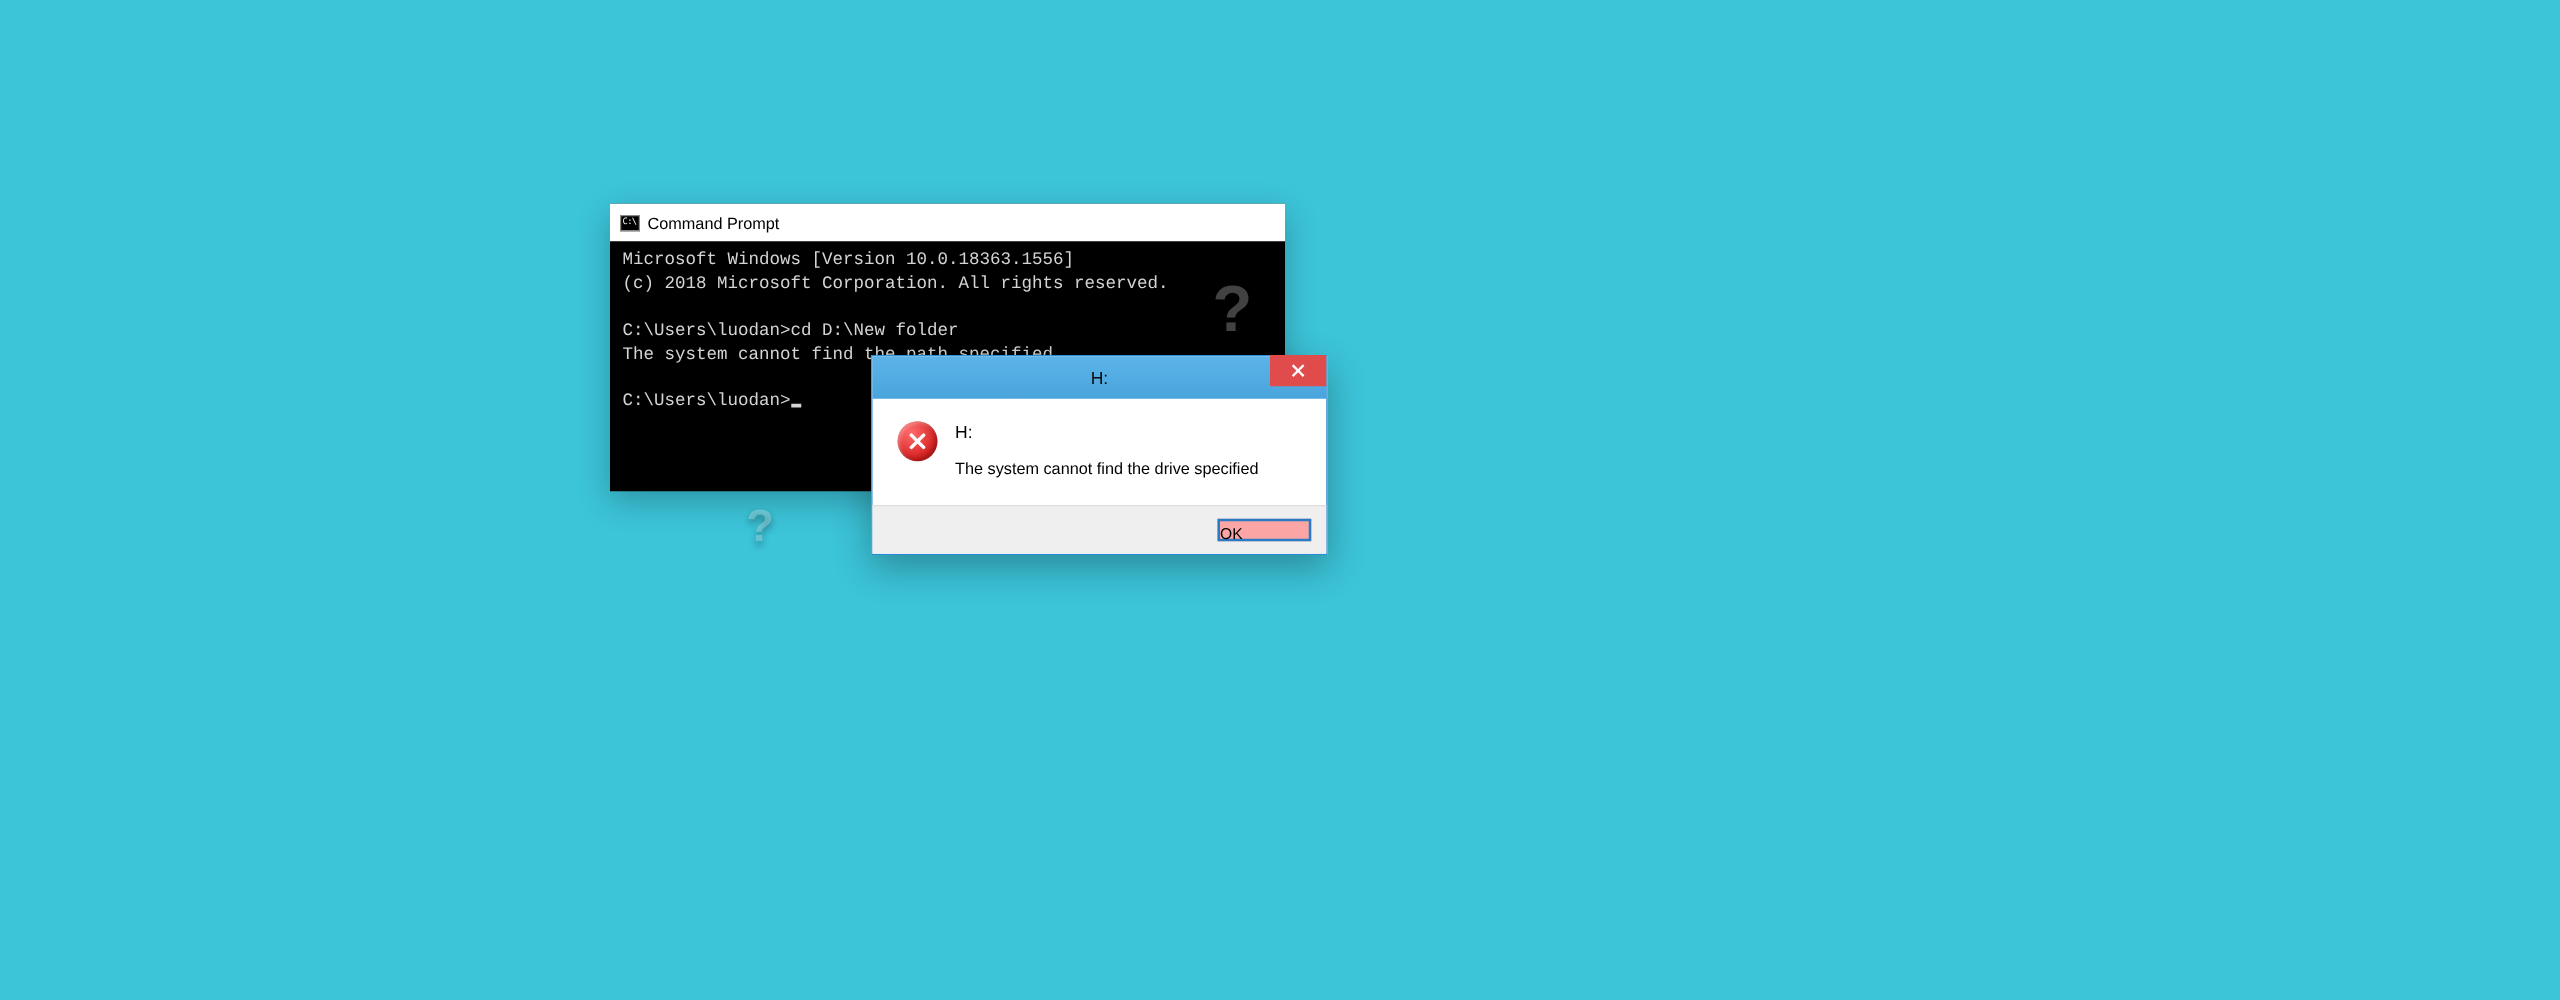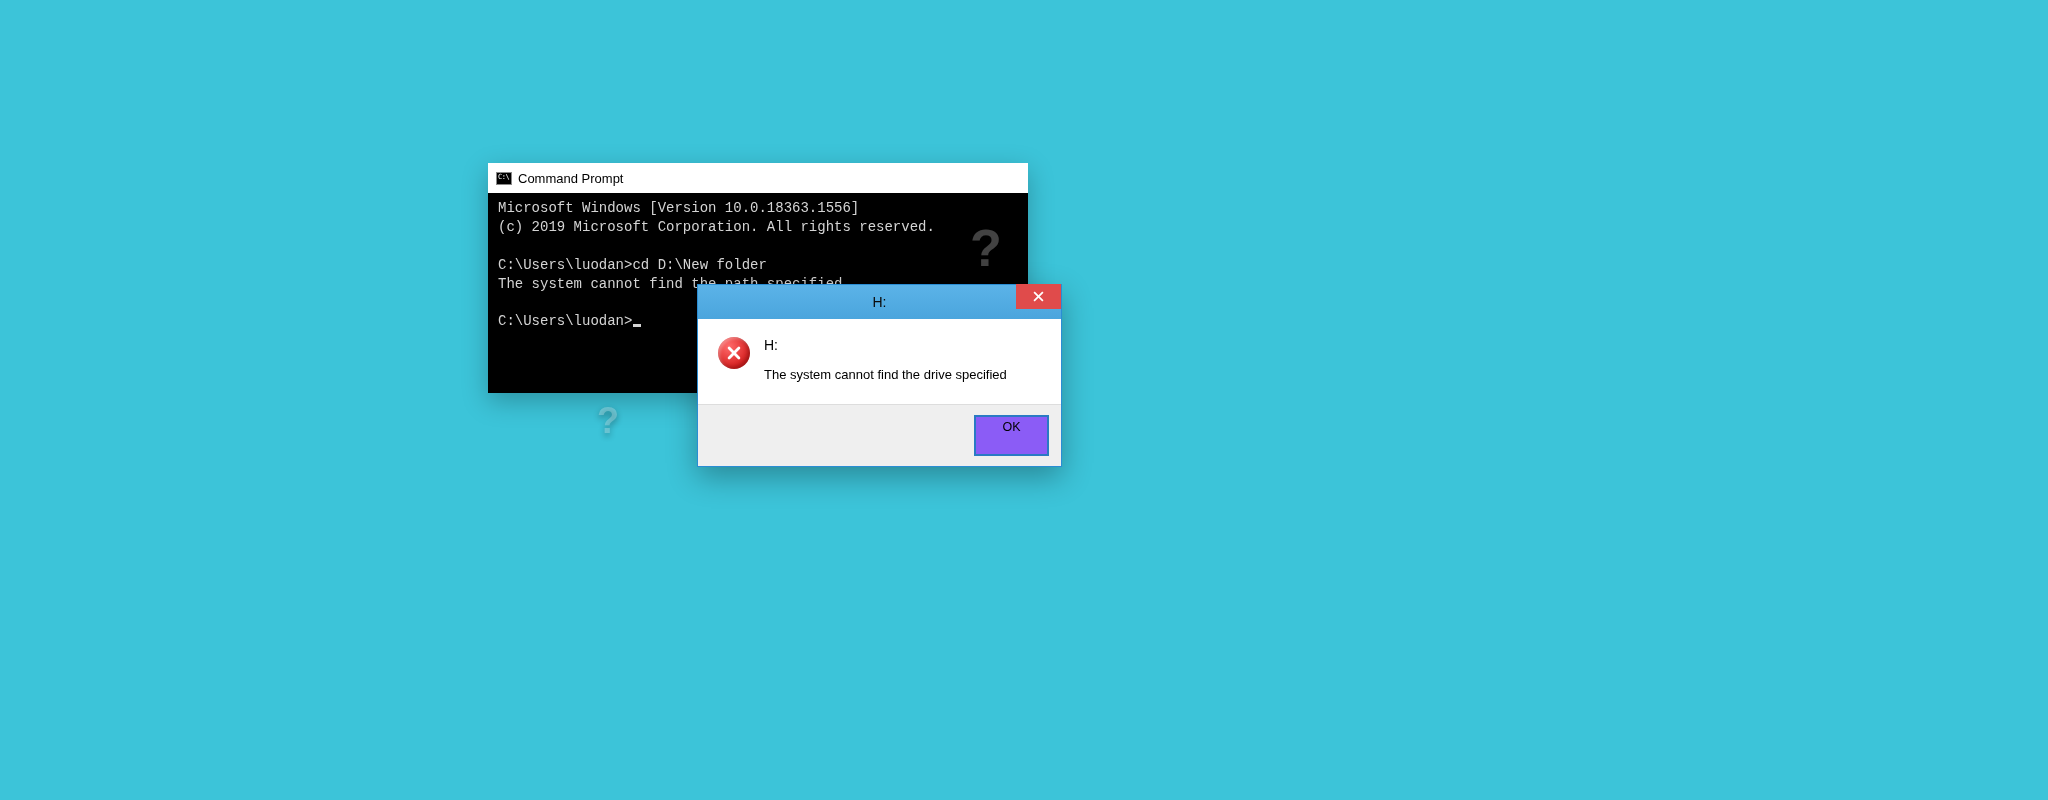--- a/index.html
+++ b/index.html
@@ -141,39 +141,39 @@
     }
     .dialog-footer {
       background: #efefef;
       border-top: 1px solid #ddd;
       padding: 10px 12px;
       display: flex;
       justify-content: flex-end;
     }
     .ok-btn {
       min-width: 75px;
-      height: 41px;
-      background: #8b5cf6;
+      height: 18px;
+      background: #fca5a5;
       border: 2px solid #2a7ac4;
       font-size: 12.5px;
-      text-align: center;
+      text-align: left;
       line-height: 20px;
       cursor: pointer;
     }
   </style>
 </head>
 <body>
 
 <div class="cmd-window">
   <div class="cmd-titlebar">
     <span class="cmd-icon"></span>
     <span class="cmd-title">Command Prompt</span>
   </div>
   <div class="cmd-body"><span>Microsoft Windows [Version 10.0.18363.1556]</span>
-<span>(c) 2019 Microsoft Corporation. All rights reserved.</span>
+<span>(c) 2018 Microsoft Corporation. All rights reserved.</span>
 <span></span>
 <span>C:\Users\luodan&gt;cd D:\New folder</span>
 <span>The system cannot find the path specified.</span>
 <span></span>
 <span>C:\Users\luodan&gt;</span><span class="cursor"></span></div>
 </div>
 
 <div class="question-big q1">?</div>
 <div class="question-big q2">?</div>
 

